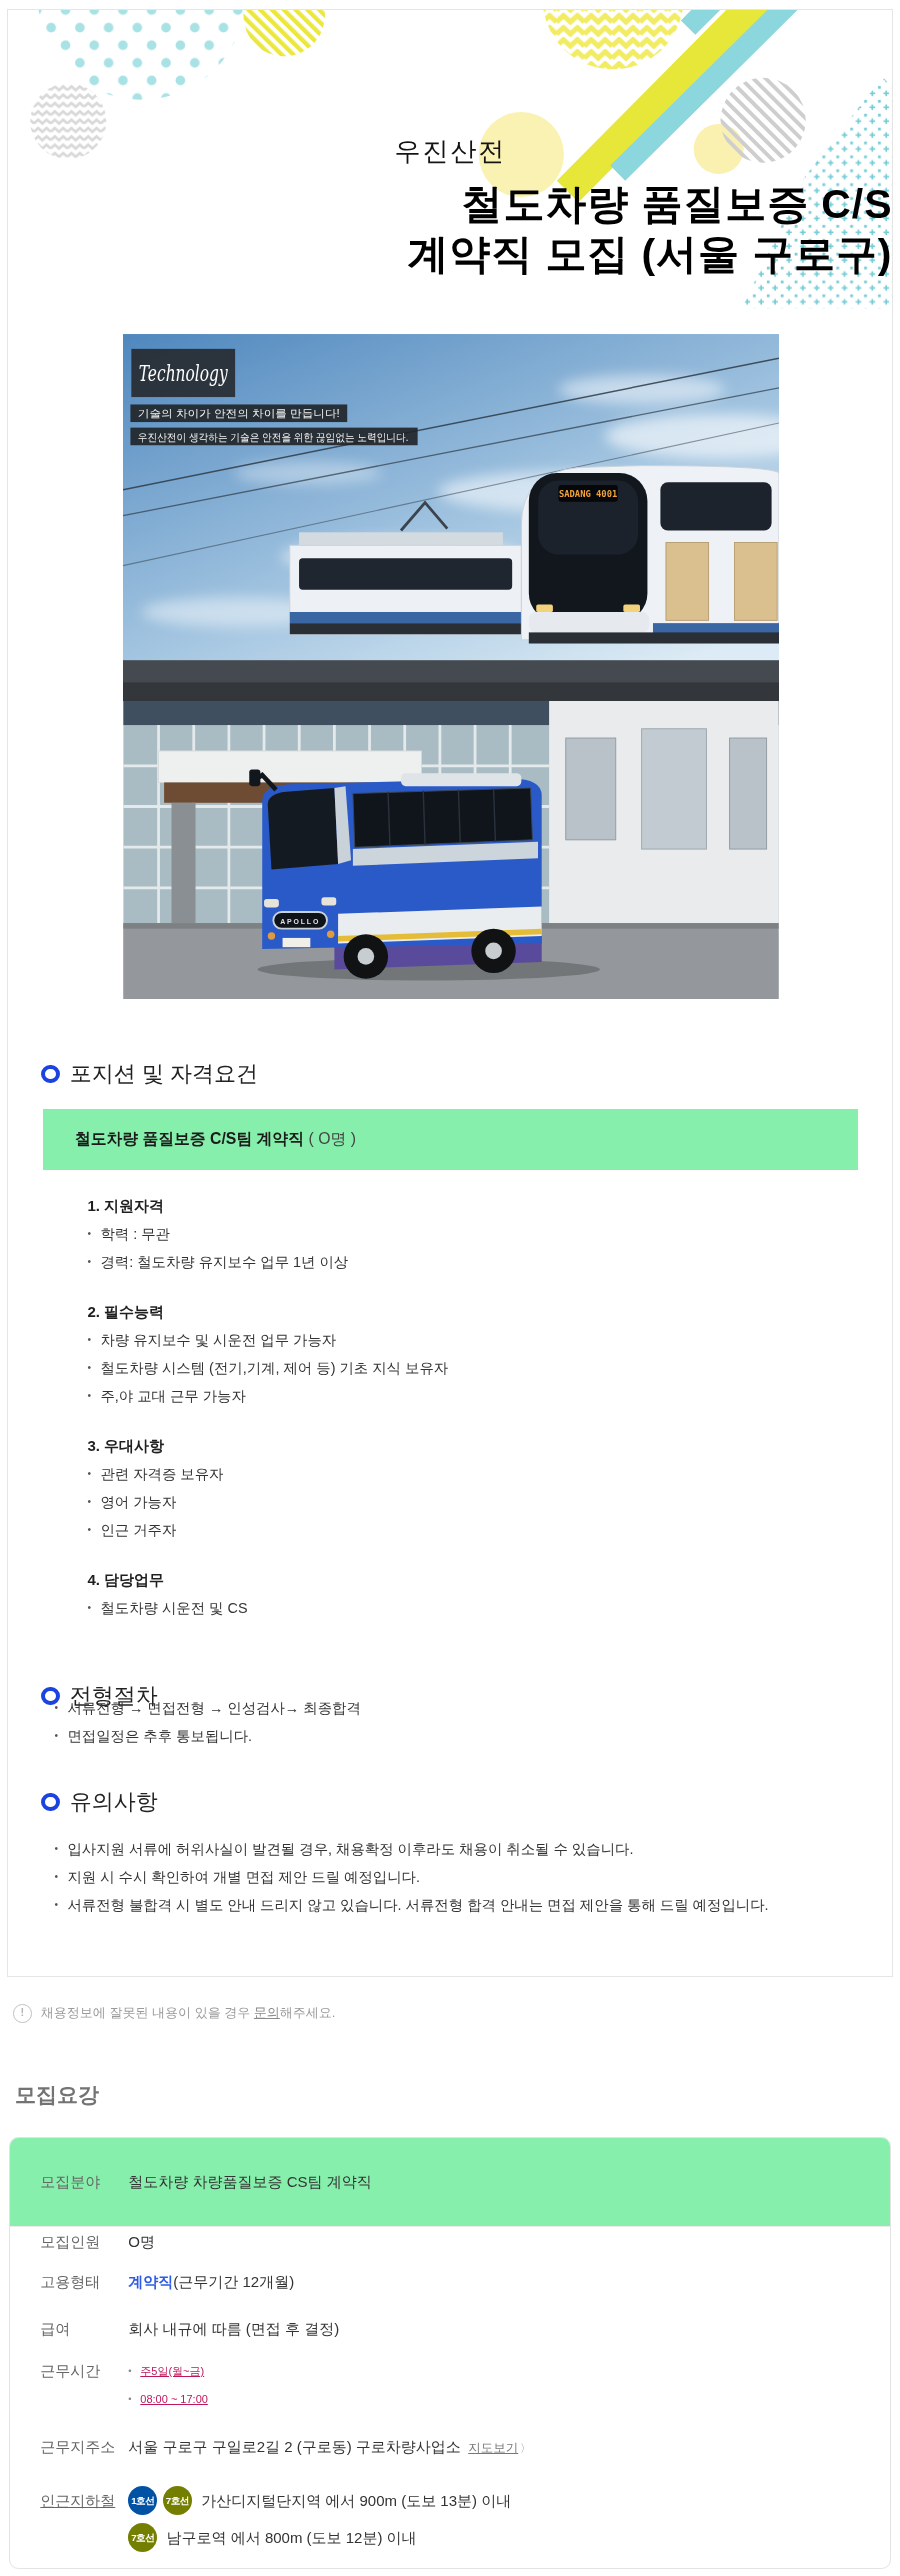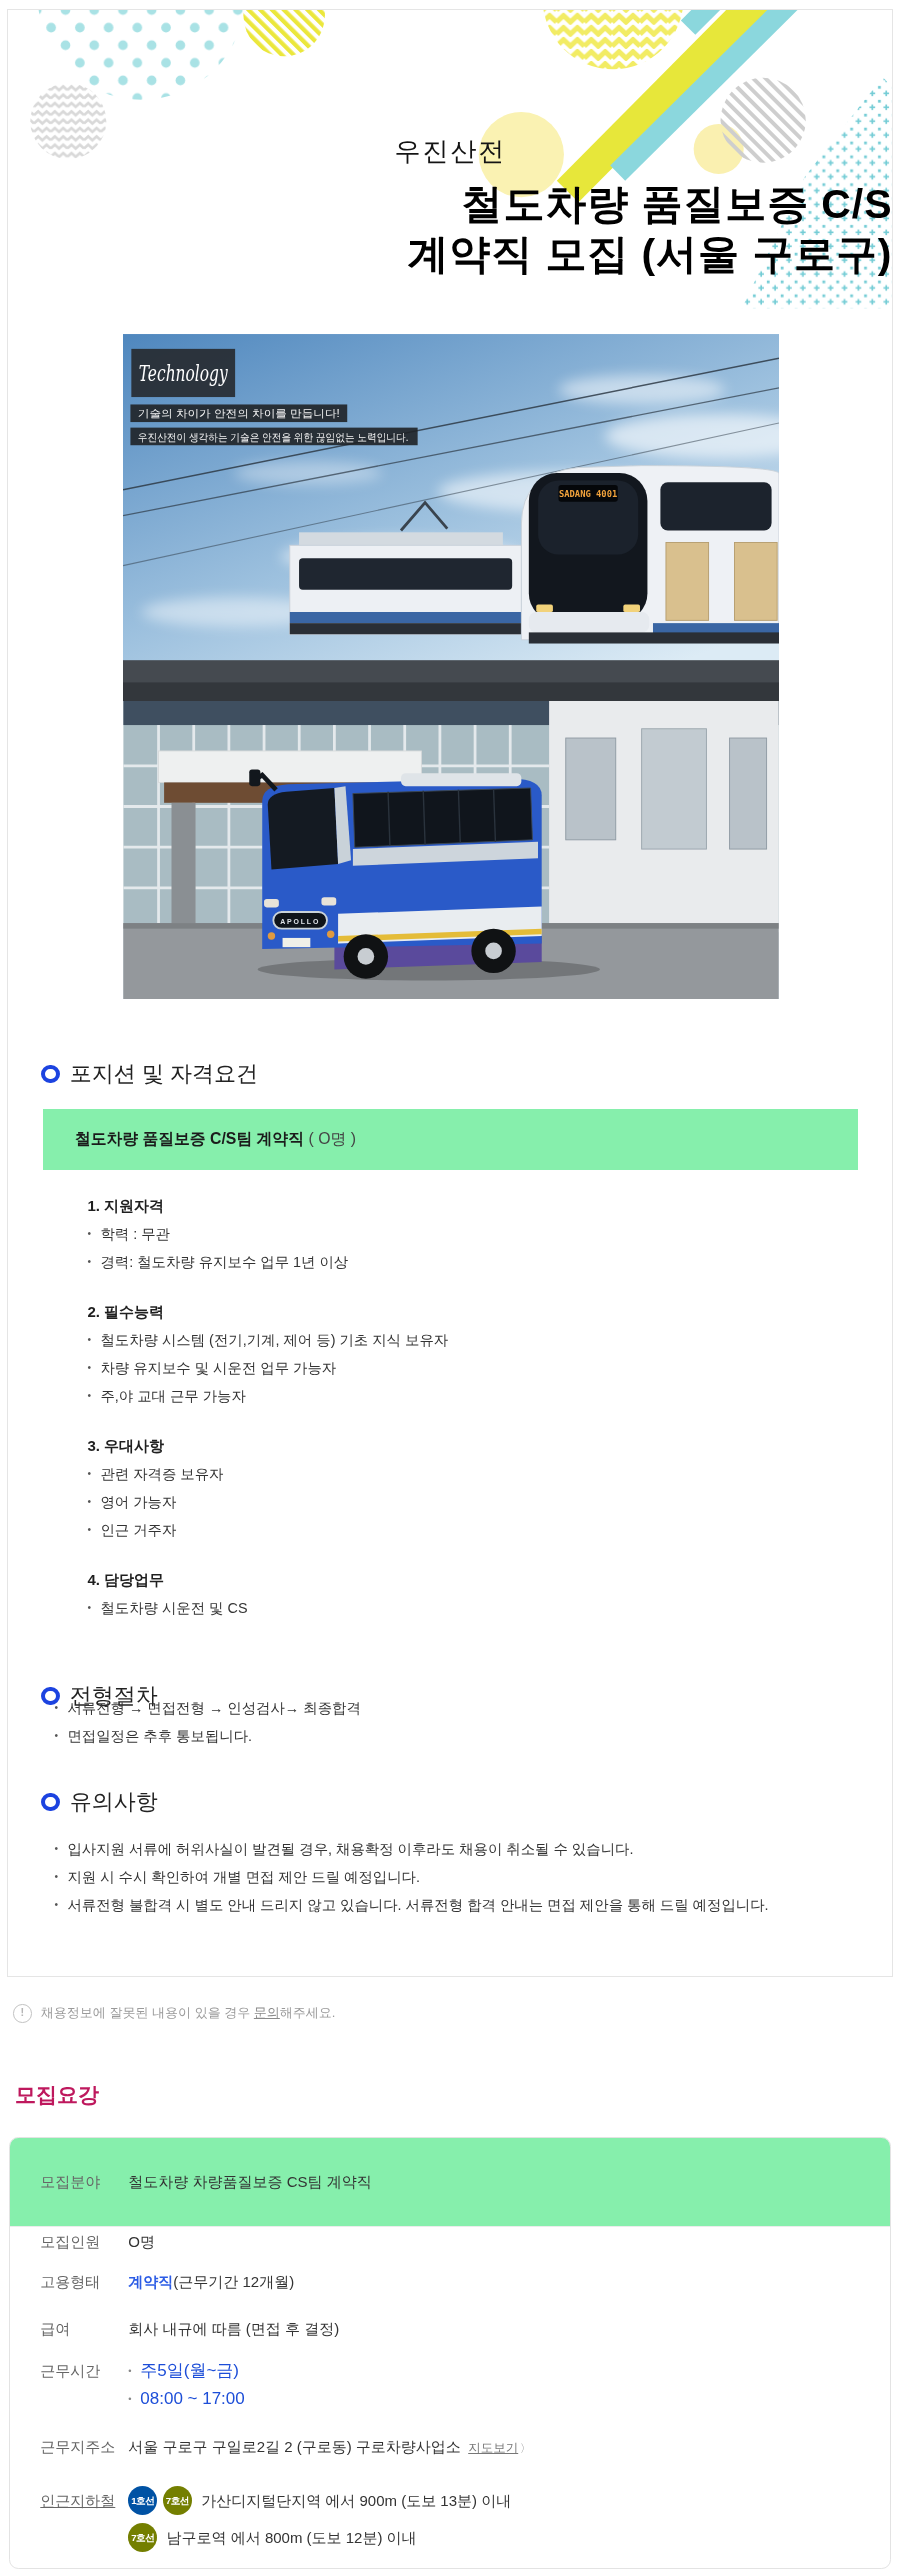--- a/index.html
+++ b/index.html
@@ -31,31 +31,31 @@
   .plain-list{position:absolute;left:46px;width:797px;}
   .proc{top:1684px;}
   .notes{top:1825px;}
   
   .notice{position:absolute;left:13px;top:2004px;display:flex;align-items:center;gap:9.3px;
           font-size:13px;color:#9a9a9a;line-height:18.5px;}
   .notice-icon{width:18.5px;height:18.5px;border:1.4px solid #c3c3c3;border-radius:50%;box-sizing:border-box;
                text-align:center;line-height:15.8px;font-size:11px;color:#b5b5b5;font-weight:700;flex:0 0 auto;}
   .notice a{color:#8a8a8a;text-decoration:underline;cursor:pointer;}
   
-  .sum-head{position:absolute;left:15px;top:2081px;font-size:21px;font-weight:700;color:#be185d;line-height:28px;}
+  .sum-head{position:absolute;left:15px;top:2081px;font-size:21px;font-weight:700;color:#737373;line-height:28px;}
   .sum-box{position:absolute;left:9.3px;top:2137px;width:882px;height:432px;border:0.9px solid #e3e3e3;
            border-radius:9.3px;box-sizing:border-box;background:#fff;overflow:hidden;}
   .sum-row1{position:absolute;left:0;top:0;width:100%;height:89px;background:#86efac;
             border-bottom:0.9px solid #ececec;display:flex;align-items:center;box-sizing:border-box;}
   .lbl{position:absolute;left:30px;font-size:15px;color:#666;line-height:22px;}
   .val{position:absolute;left:118px;font-size:15px;color:#333;line-height:22px;}
   .sum-row1 .lbl,.sum-row1 .val{position:static;}
   .sum-row1 .lbl{margin-left:30px;width:88px;flex:0 0 auto;box-sizing:border-box;}
   .hl{color:#2c5ce5;font-weight:700;}
-  .hours-item{position:relative;padding-left:12px;font-size:17px;color:#1d4ed8;line-height:28px;}
+  .hours-item{position:relative;padding-left:12px;font-size:11px;color:#be185d;line-height:28px;text-decoration:underline;}
   .hours-item::before{content:"•";position:absolute;left:0;top:0;font-size:9.3px;color:#888;}
   .map-link{font-size:12.5px;color:#777;text-decoration:underline;margin-left:7.4px;cursor:pointer;}
   .map-chev{font-size:11px;color:#999;text-decoration:none;margin-left:1.9px;}
   .subway-line{display:flex;align-items:center;gap:5.6px;height:29px;margin-bottom:8.3px;}
   .line-badge{width:29px;height:29px;border-radius:50%;color:#fff;font-size:9.7px;font-weight:700;
               letter-spacing:-0.5px;display:flex;align-items:center;justify-content:center;flex:0 0 auto;}
   .subway-text{font-size:15px;color:#333;margin-left:3.7px;white-space:nowrap;}
 </style>
 </head>
 <body>
@@ -237,22 +237,22 @@
     </div>
 
     <div class="qual">
       <div class="qual-group">
         <div class="qual-title">1. 지원자격</div>
         <div class="blt-item">학력 : 무관</div>
         <div class="blt-item">경력: 철도차량 유지보수 업무 1년 이상</div>
       </div>
       <div class="qual-group">
         <div class="qual-title">2. 필수능력</div>
+        <div class="blt-item">차량 유지보수 및 시운전 업무 가능자</div>
         <div class="blt-item">철도차량 시스템 (전기,기계, 제어 등) 기초 지식 보유자</div>
-        <div class="blt-item">차량 유지보수 및 시운전 업무 가능자</div>
         <div class="blt-item">주,야 교대 근무 가능자</div>
       </div>
       <div class="qual-group">
         <div class="qual-title">3. 우대사항</div>
         <div class="blt-item">관련 자격증 보유자</div>
         <div class="blt-item">영어 가능자</div>
         <div class="blt-item">인근 거주자</div>
       </div>
       <div class="qual-group">
         <div class="qual-title">4. 담당업무</div>

